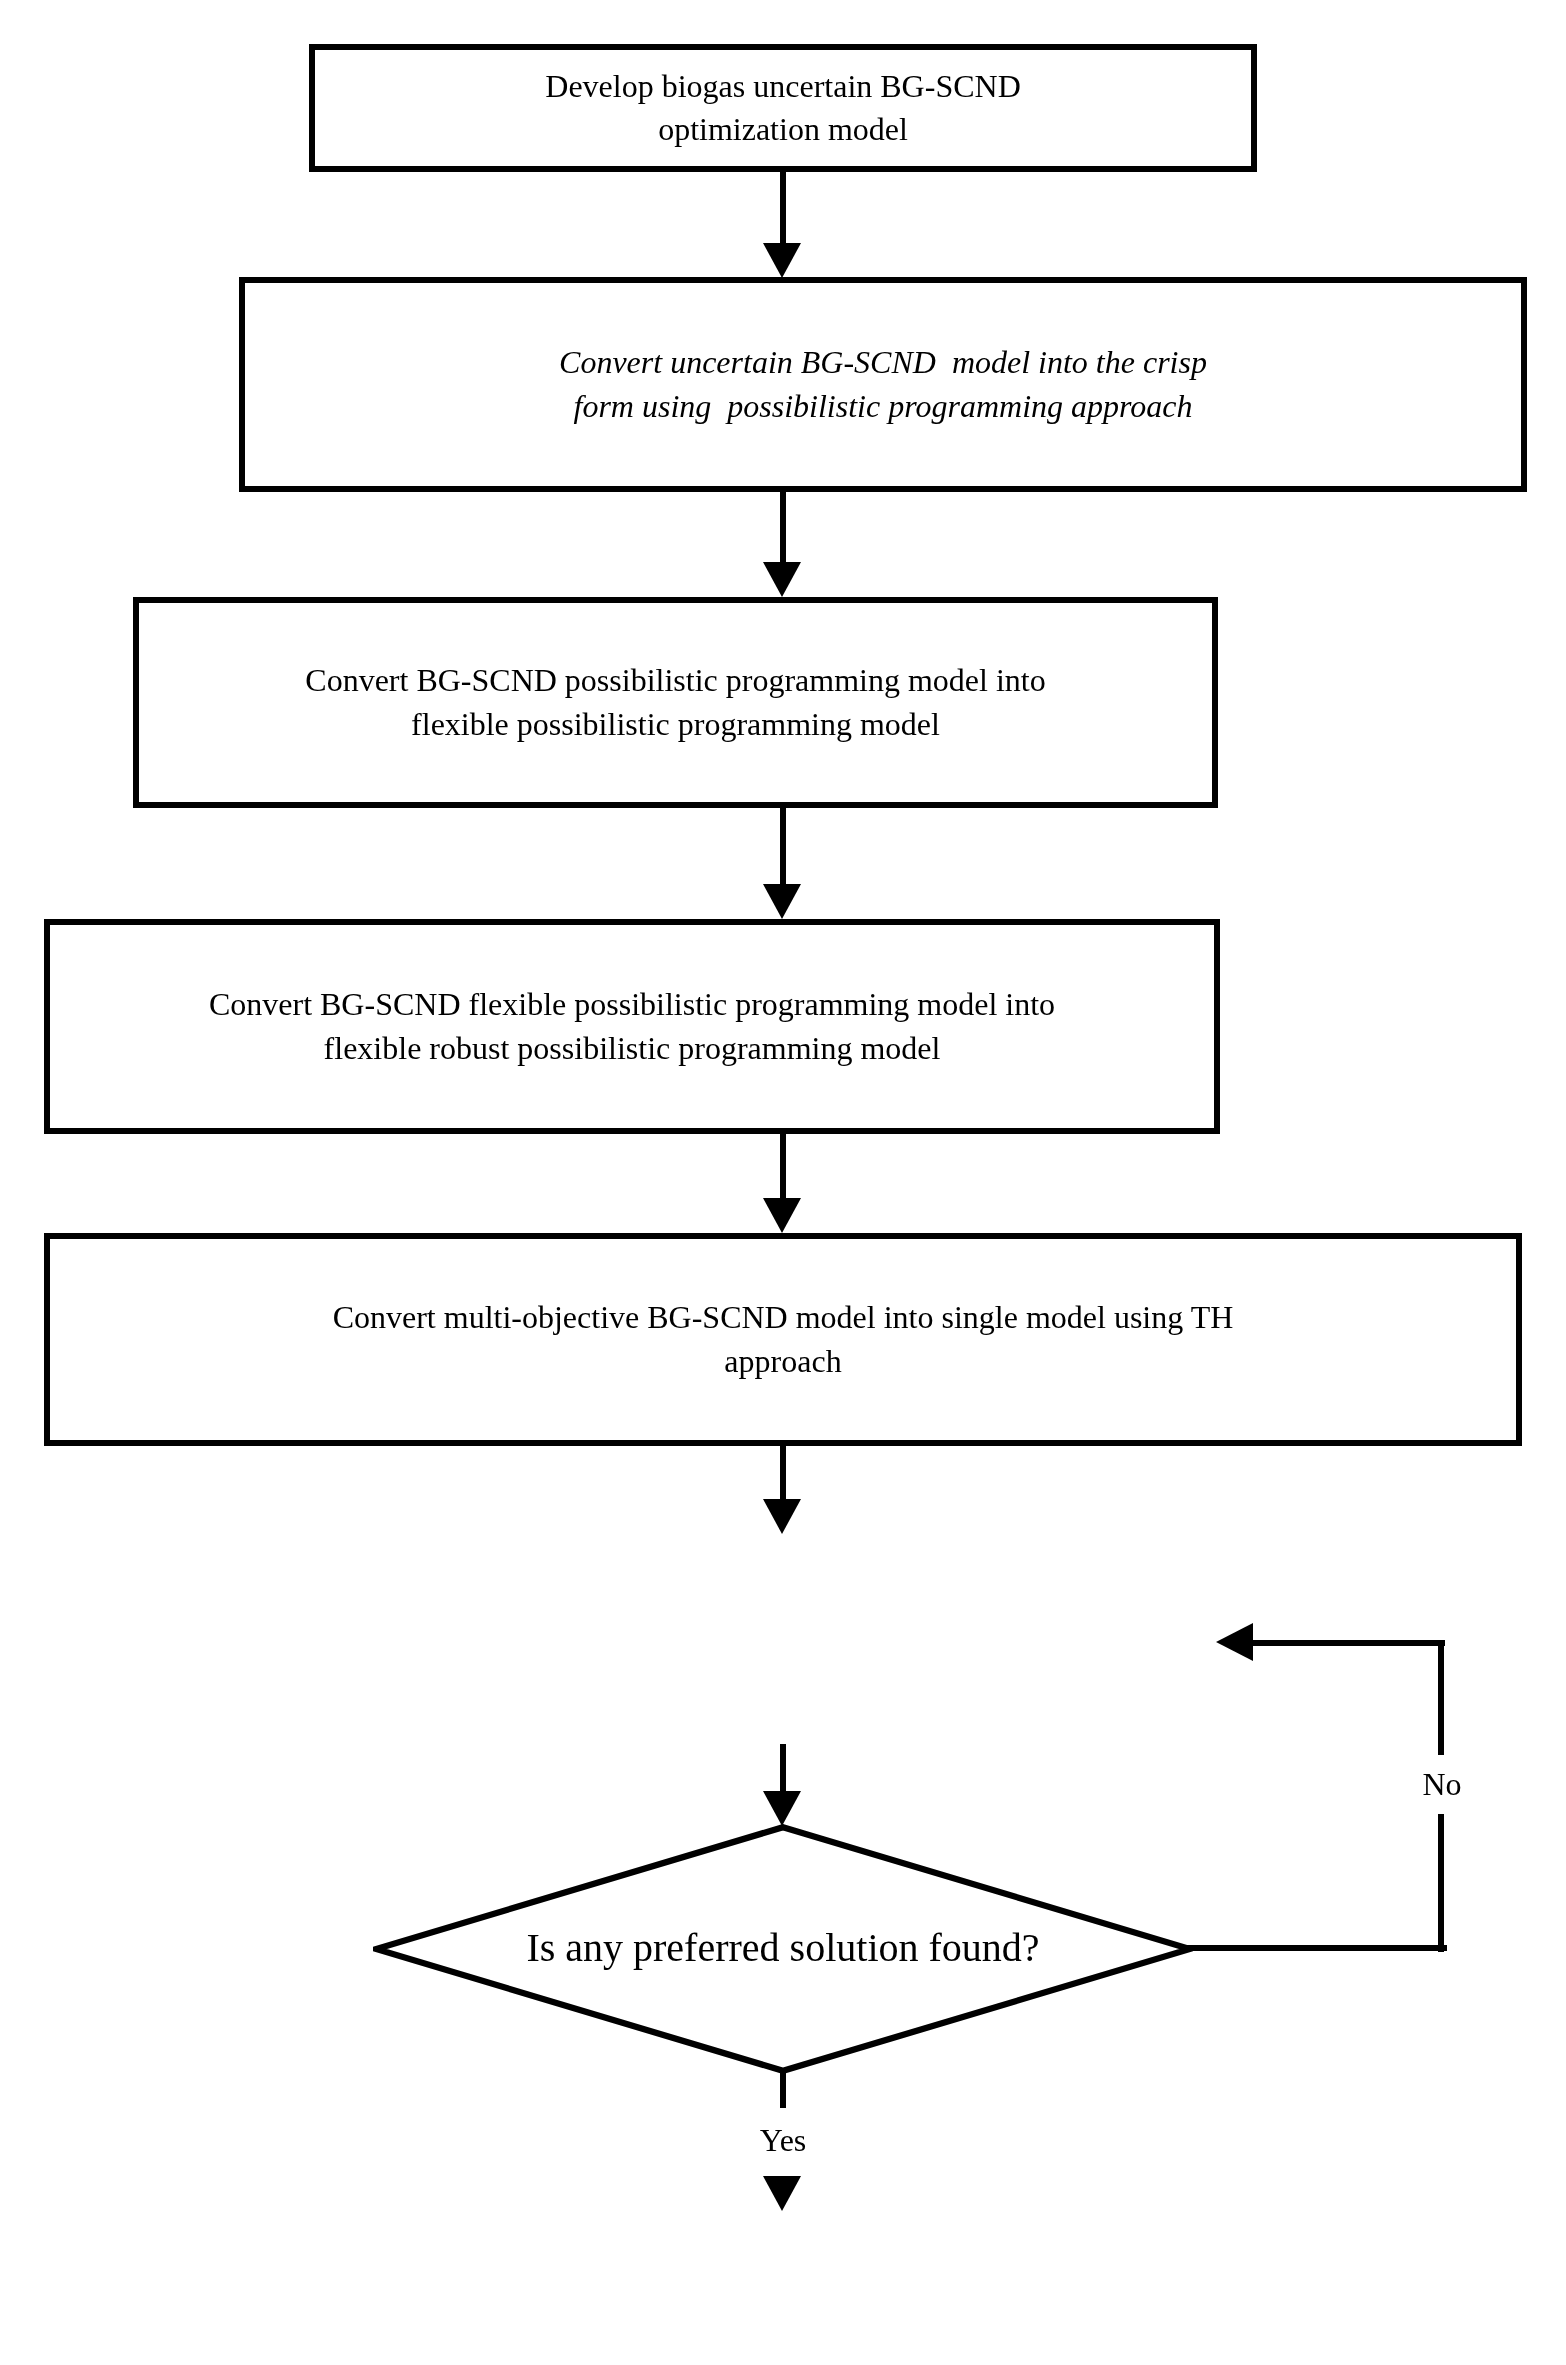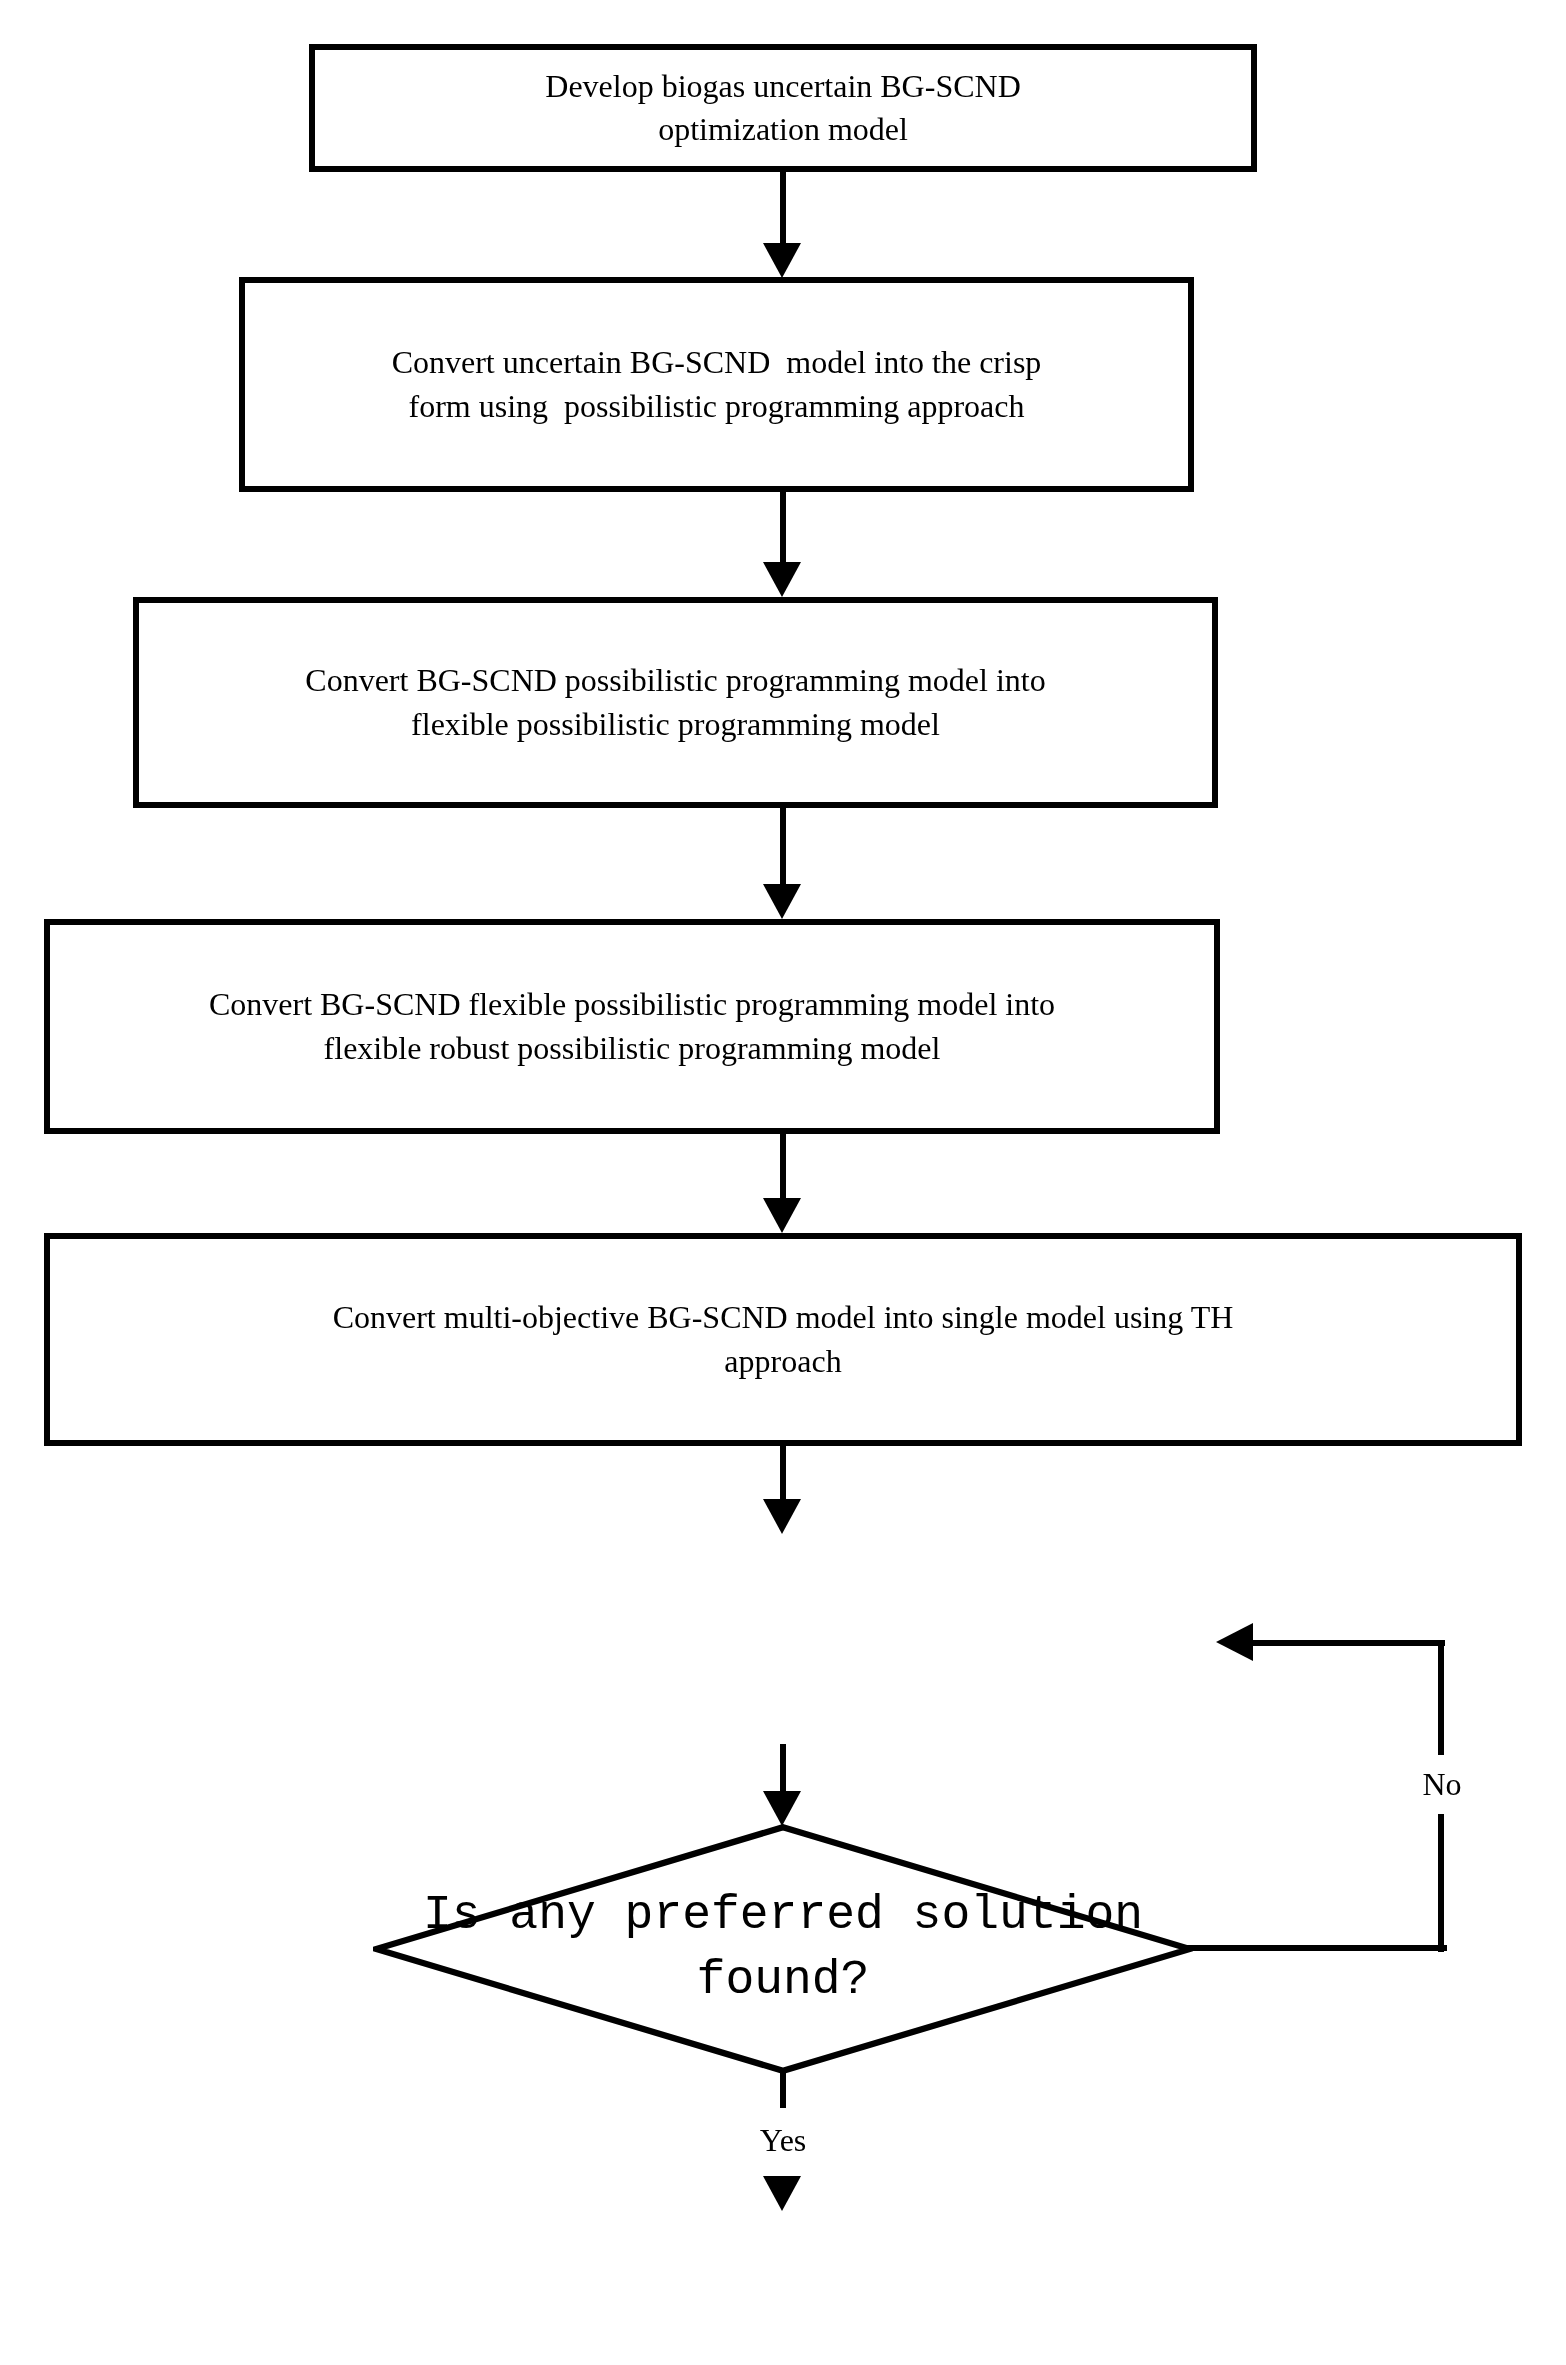--- a/index.html
+++ b/index.html
@@ -55,39 +55,38 @@
     justify-content: center;
     font-size: 32px;
     background: #ffffff;
   }
   .decision-label {
     position: absolute;
     display: flex;
     align-items: center;
     justify-content: center;
     text-align: center;
-    font-size: 48px;
+    font-size: 40px;
     line-height: 1.35;
     white-space: pre-wrap;
-    font-family: Liberation Mono, monospace;
   }
   svg.diamond { position: absolute; display: block; }
 </style>
 </head>
 <body>
 
 <div id="canvas">
 
   <div class="pbox" style="left:309px; top:44px; width:948px; height:128px;">Develop biogas uncertain BG-SCND
 optimization model</div>
 
   <div class="vline" style="left:780px; top:171px; height:74px;"></div>
   <div class="ah-down" style="left:763px; top:243px;"></div>
 
-  <div class="pbox" style="left:239px; top:277px; width:955px; height:215px;">Convert uncertain BG-SCND  model into the crisp
+  <div class="pbox" style="left:239px; top:277px; width:1288px; height:215px;font-style:italic;">Convert uncertain BG-SCND  model into the crisp
 form using  possibilistic programming approach</div>
 
   <div class="vline" style="left:780px; top:491px; height:72px;"></div>
   <div class="ah-down" style="left:763px; top:562px;"></div>
 
   <div class="pbox" style="left:133px; top:597px; width:1085px; height:211px;">Convert BG-SCND possibilistic programming model into
 flexible possibilistic programming model</div>
 
   <div class="vline" style="left:780px; top:807px; height:80px;"></div>
   <div class="ah-down" style="left:763px; top:884px;"></div>

